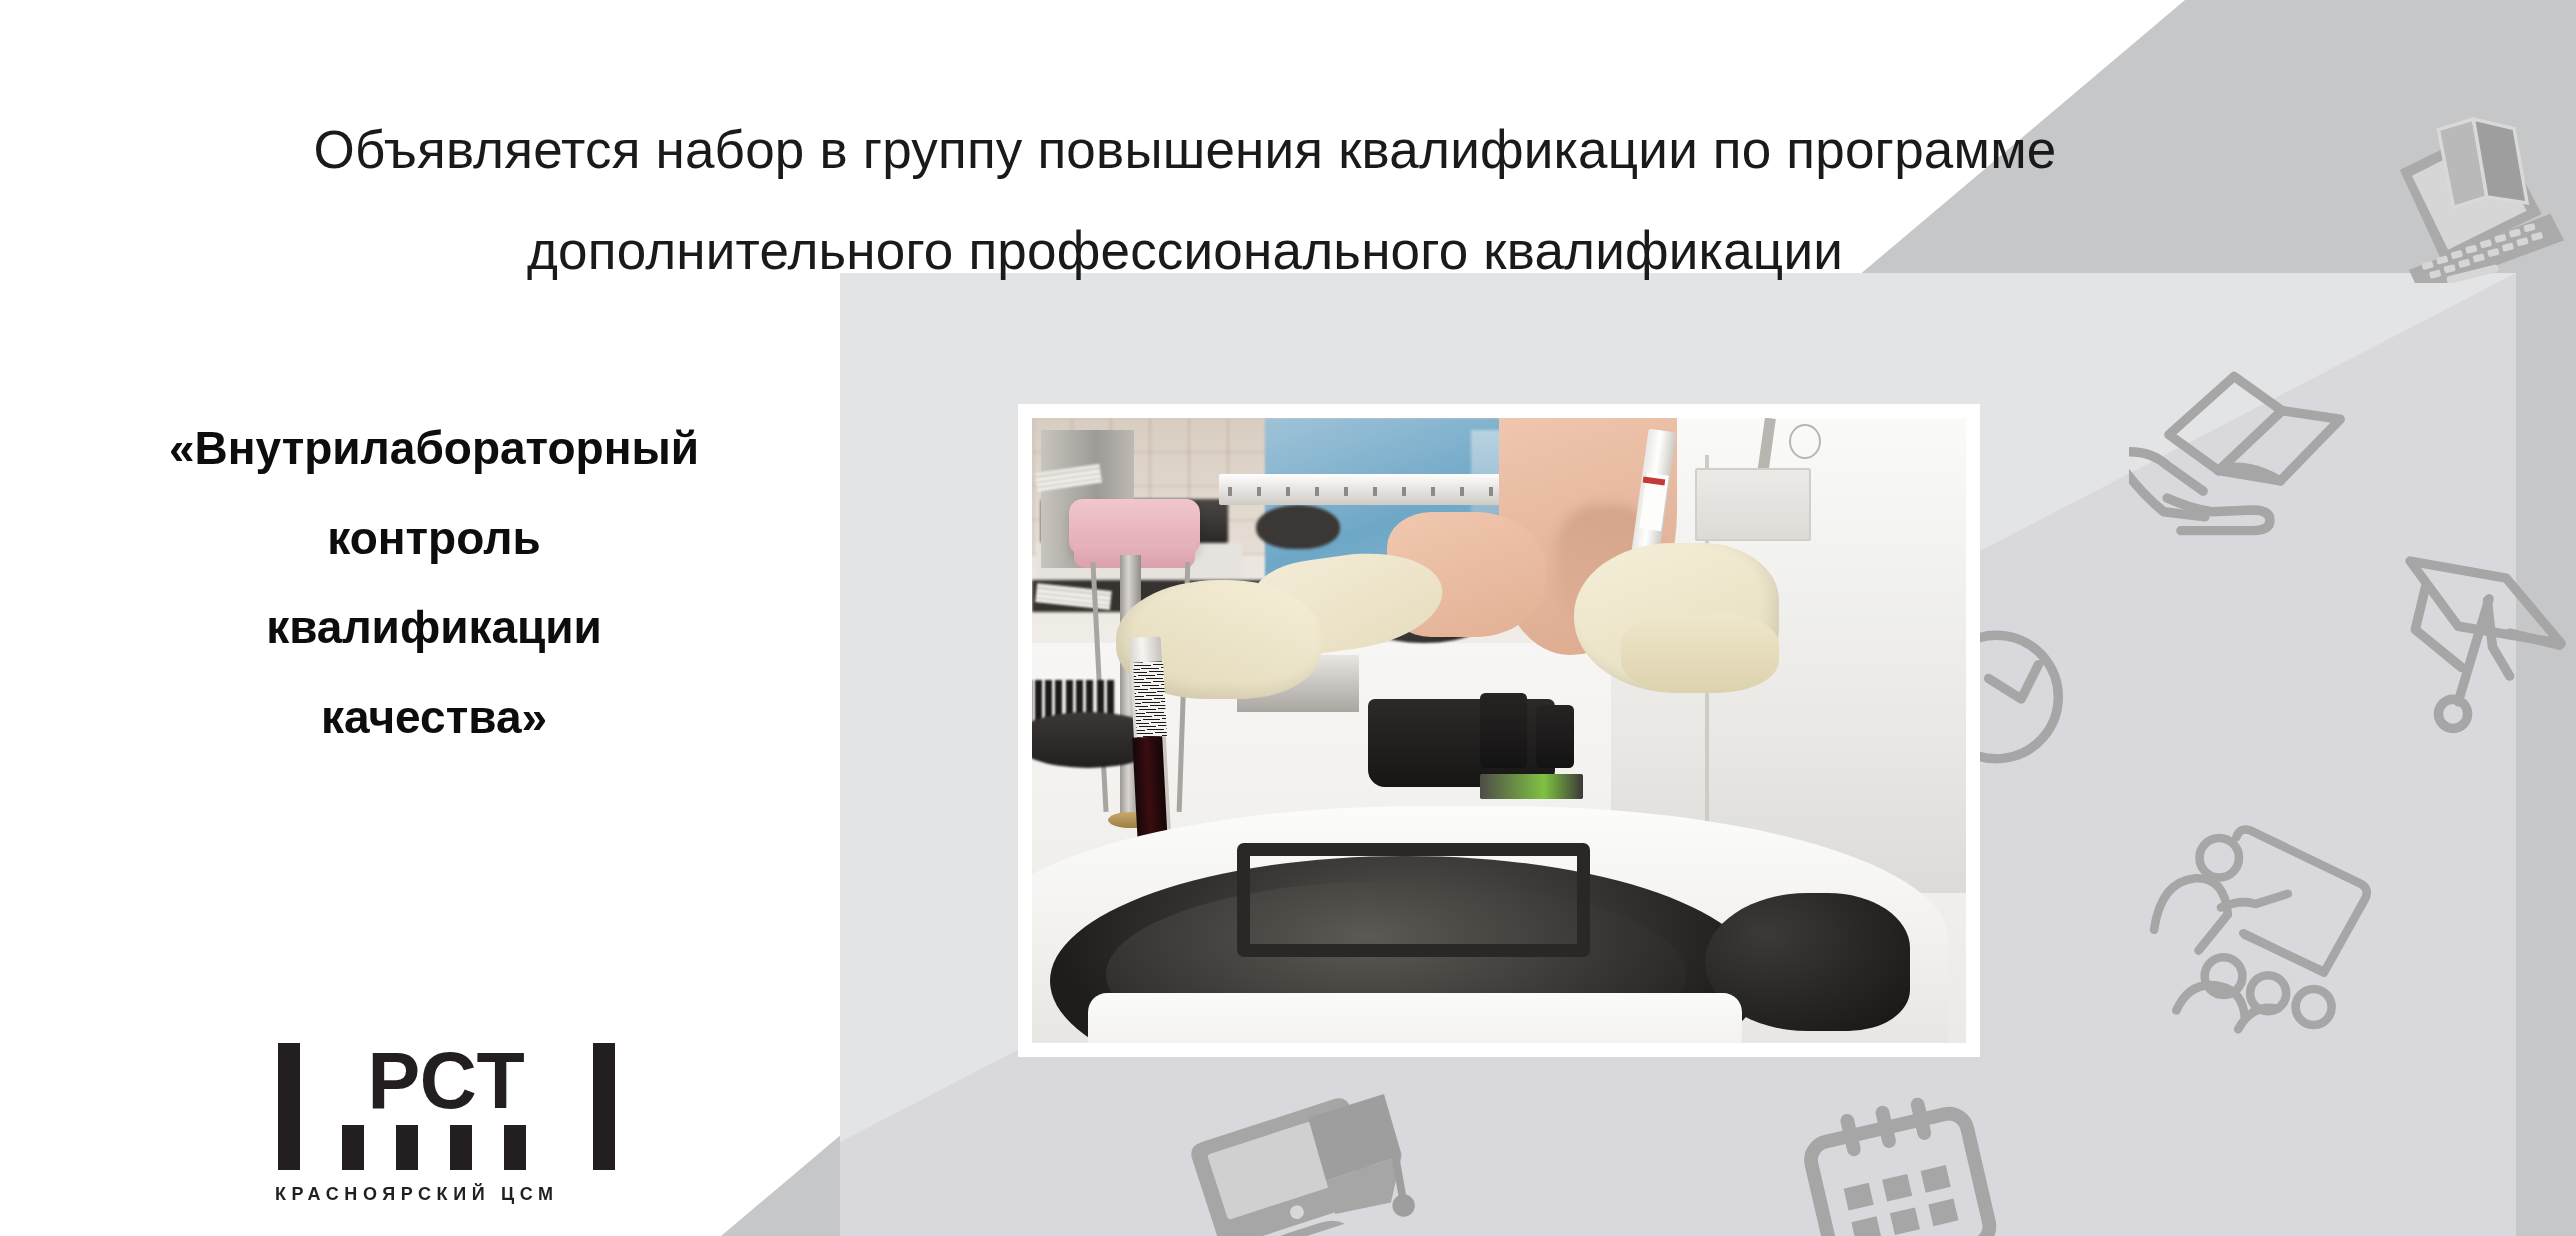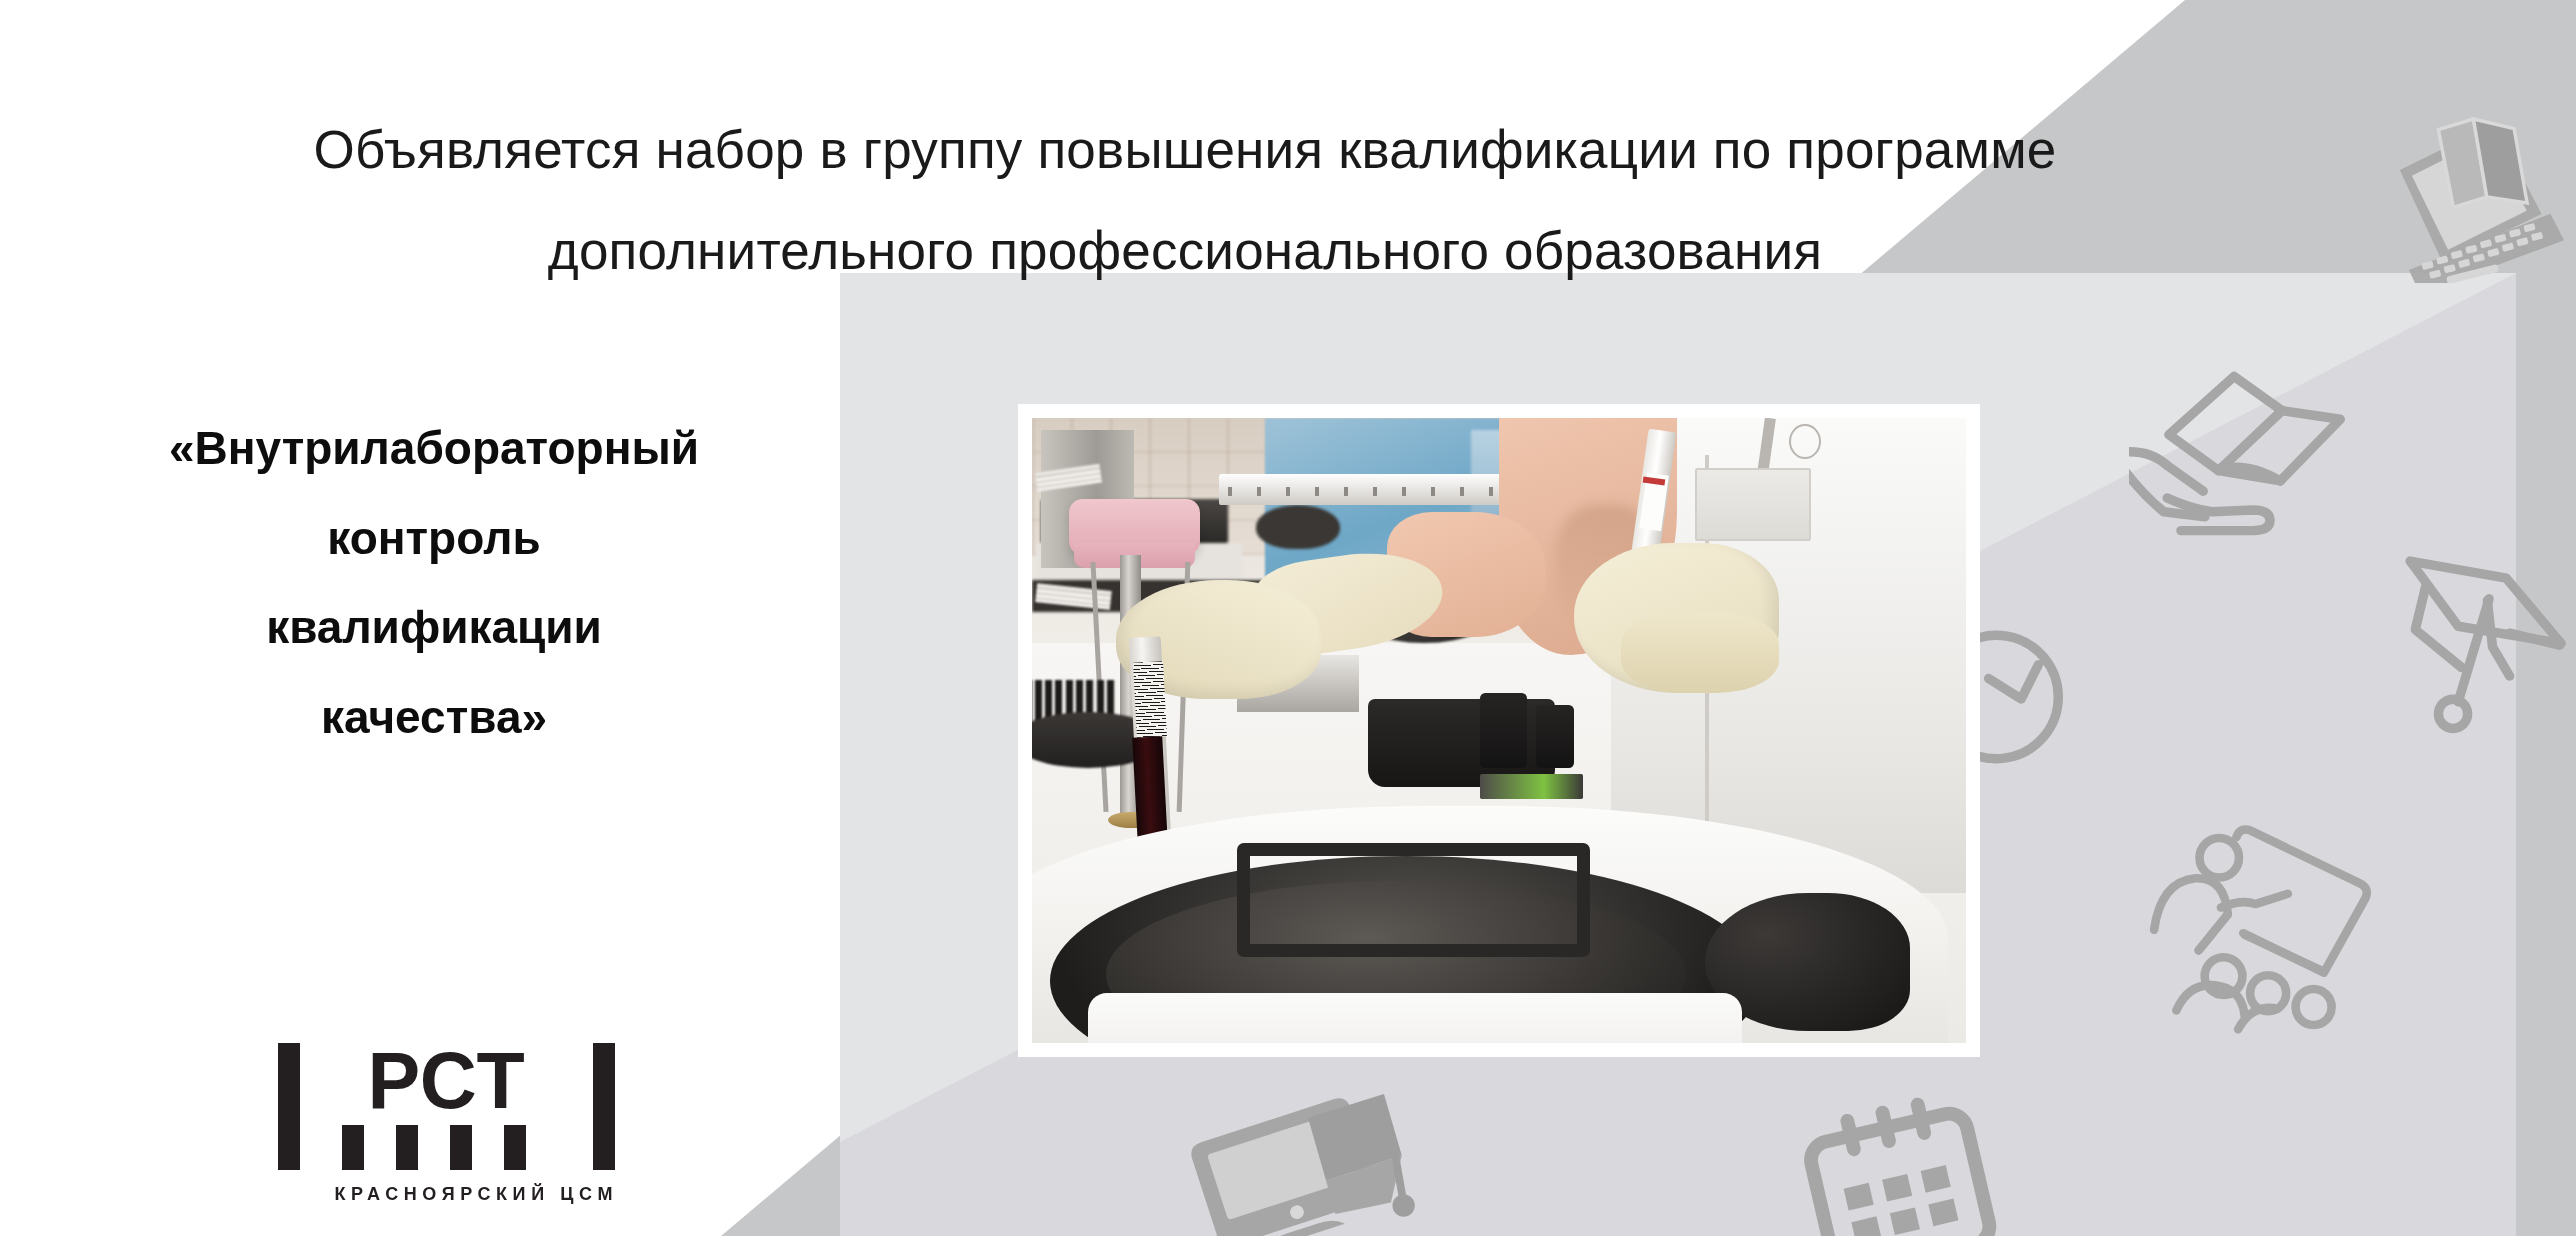--- a/index.html
+++ b/index.html
@@ -65,21 +65,21 @@
   .logo-bar.side.l{left:3.4px;}
   .logo-bar.side.r{right:3.4px;}
   .logo-tick{position:absolute;background:#231f20;width:22px;height:45px;top:82px;}
   .logo-letters{
     position:absolute;left:52px;top:-3.4px;width:240px;height:82px;
     color:#231f20;font-weight:800;font-size:79px;line-height:82px;
     letter-spacing:1.7px;text-align:center;
     font-family:"Liberation Sans","DejaVu Sans",sans-serif;
   }
   .logo-sub{
-    margin-top:12px;width:343px;text-align:right;
+    margin-top:12px;width:343px;text-align:left;
     color:#231f20;font-size:18px;font-weight:600;letter-spacing:5.6px;
     font-family:"Liberation Sans","DejaVu Sans",sans-serif;
   }
 
   
   .photo-frame{
     position:absolute;left:1018px;top:404px;width:962px;height:653px;
     background:#ffffff;z-index:4;
     box-sizing:border-box;padding:13.7px;
   }
@@ -345,21 +345,21 @@
           <rect x="60" y="132" width="30" height="26"></rect>
             <rect x="106" y="132" width="30" height="26"></rect>
           <rect x="152" y="132" width="30" height="26"></rect>
         </g>
       </g>
     </svg>
   </div>
 
   <div class="title">
     <span class="ln">Объявляется набор в группу повышения квалификации по программе</span>
-    <span class="ln">дополнительного профессионального образования</span>
+    <span class="ln">дополнительного профессионального квалификации</span>
   </div>
 
   <div class="course-name">
     <span class="ln">«Внутрилабораторный</span>
     <span class="ln">контроль</span>
     <span class="ln">квалификации</span>
     <span class="ln">качества»</span>
   </div>
 
   <div class="logo">

